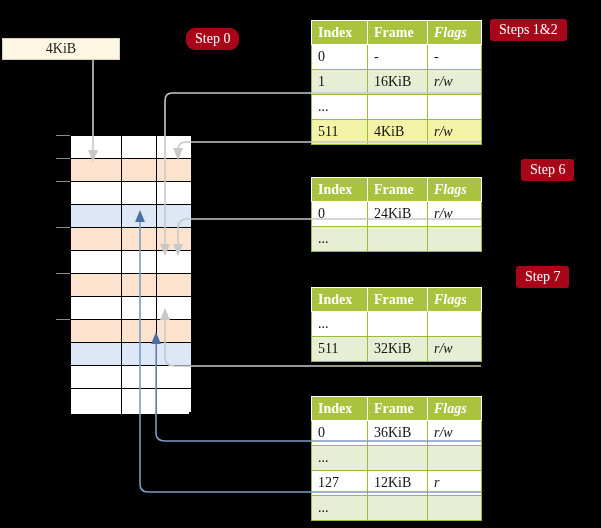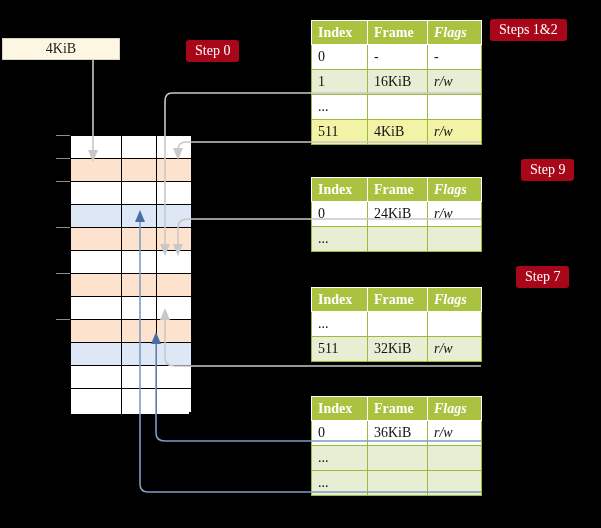--- a/index.html
+++ b/index.html
@@ -232,33 +232,38 @@
           <tr>
             <td class="c-index">0</td>
             <td class="c-frame">36KiB</td>
             <td class="c-flags">r/w</td>
           </tr>
           <tr class="alt">
             <td class="c-index">...</td>
             <td class="c-frame"></td>
             <td class="c-flags"></td>
           </tr>
+          <tr>
+            <td class="c-index">127</td>
+            <td class="c-frame">12KiB</td>
+            <td class="c-flags">r</td>
+          </tr>
           <tr class="alt">
             <td class="c-index">...</td>
             <td class="c-frame"></td>
             <td class="c-flags"></td>
           </tr>
         </tbody>
       </table>
     </div>
 
   <div id="badges-host">
-      <div class="badge" style="left: 186px; top: 40px;">Step 0</div>
+      <div class="badge" style="left: 186px; top: 28px; border-radius: 9px;">Step 0</div>
       <div class="badge" style="left: 490px; top: 19px;">Steps 1&amp;2</div>
-      <div class="badge" style="left: 521px; top: 159px;">Step 9</div>
+      <div class="badge" style="left: 521px; top: 159px;">Step 6</div>
       <div class="badge" style="left: 516px; top: 266px;">Step 7</div>
     </div>
 
   <svg id="wires" viewBox="0 0 601 528">
     <defs></defs>
 
     <g>
       <path class="wire-gray" d="M 93 60 Q 93 66 93 72 L 93 150"></path>
       <polygon class="head-gray" points="88,150 98,150 93,162"></polygon>
     </g>

